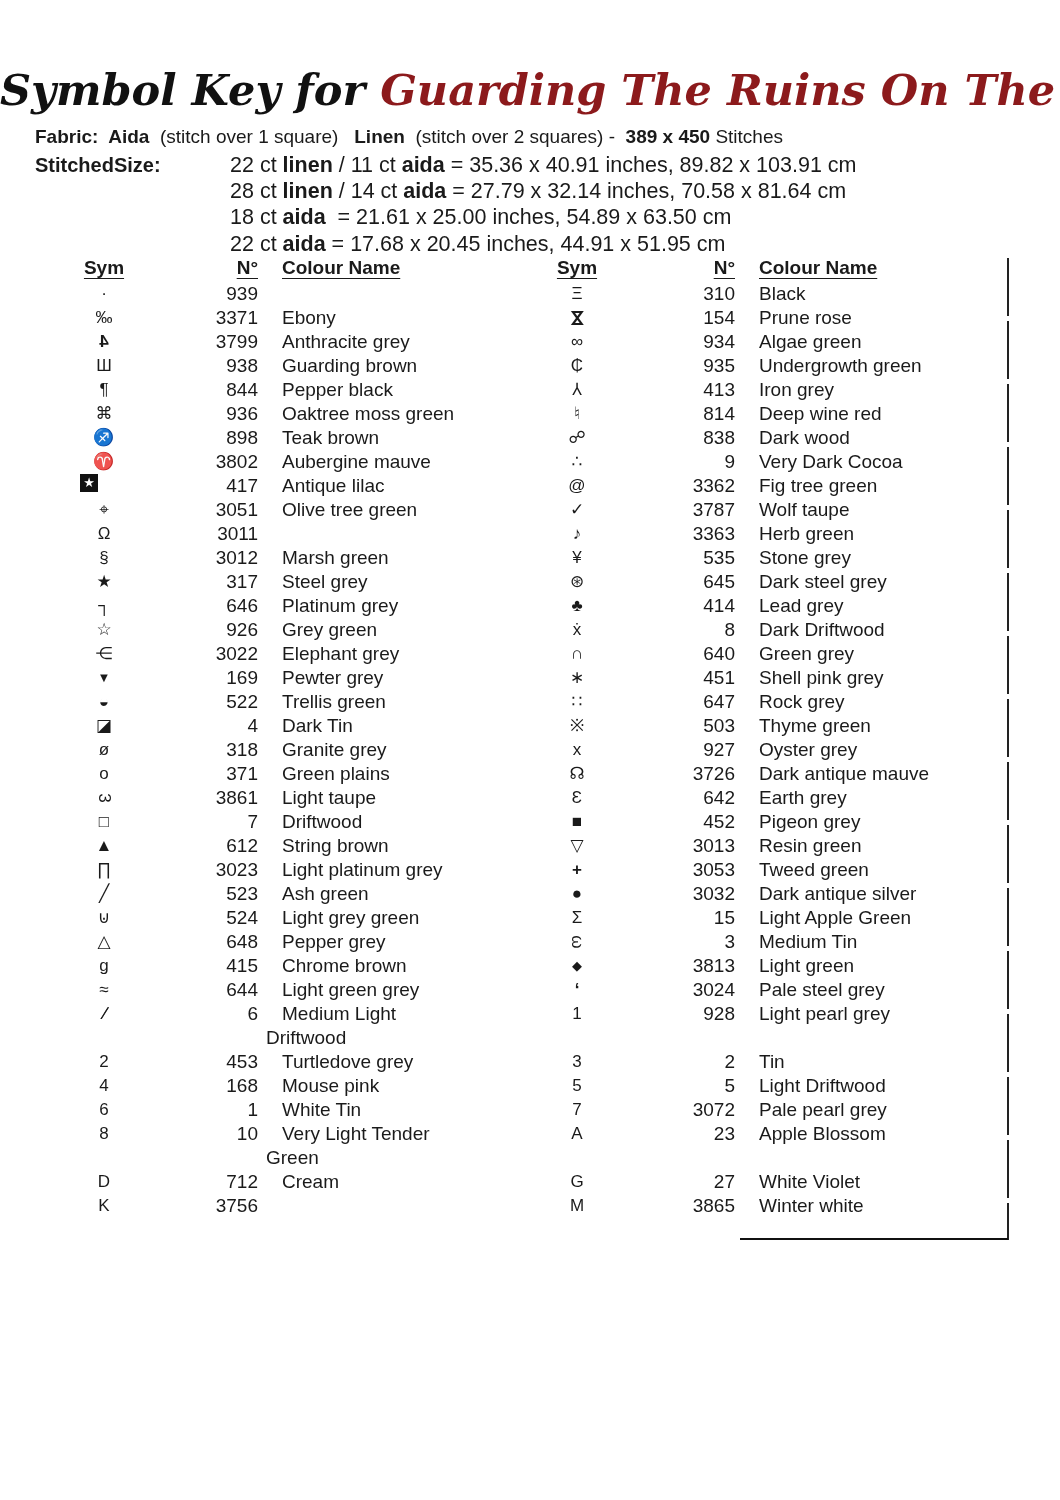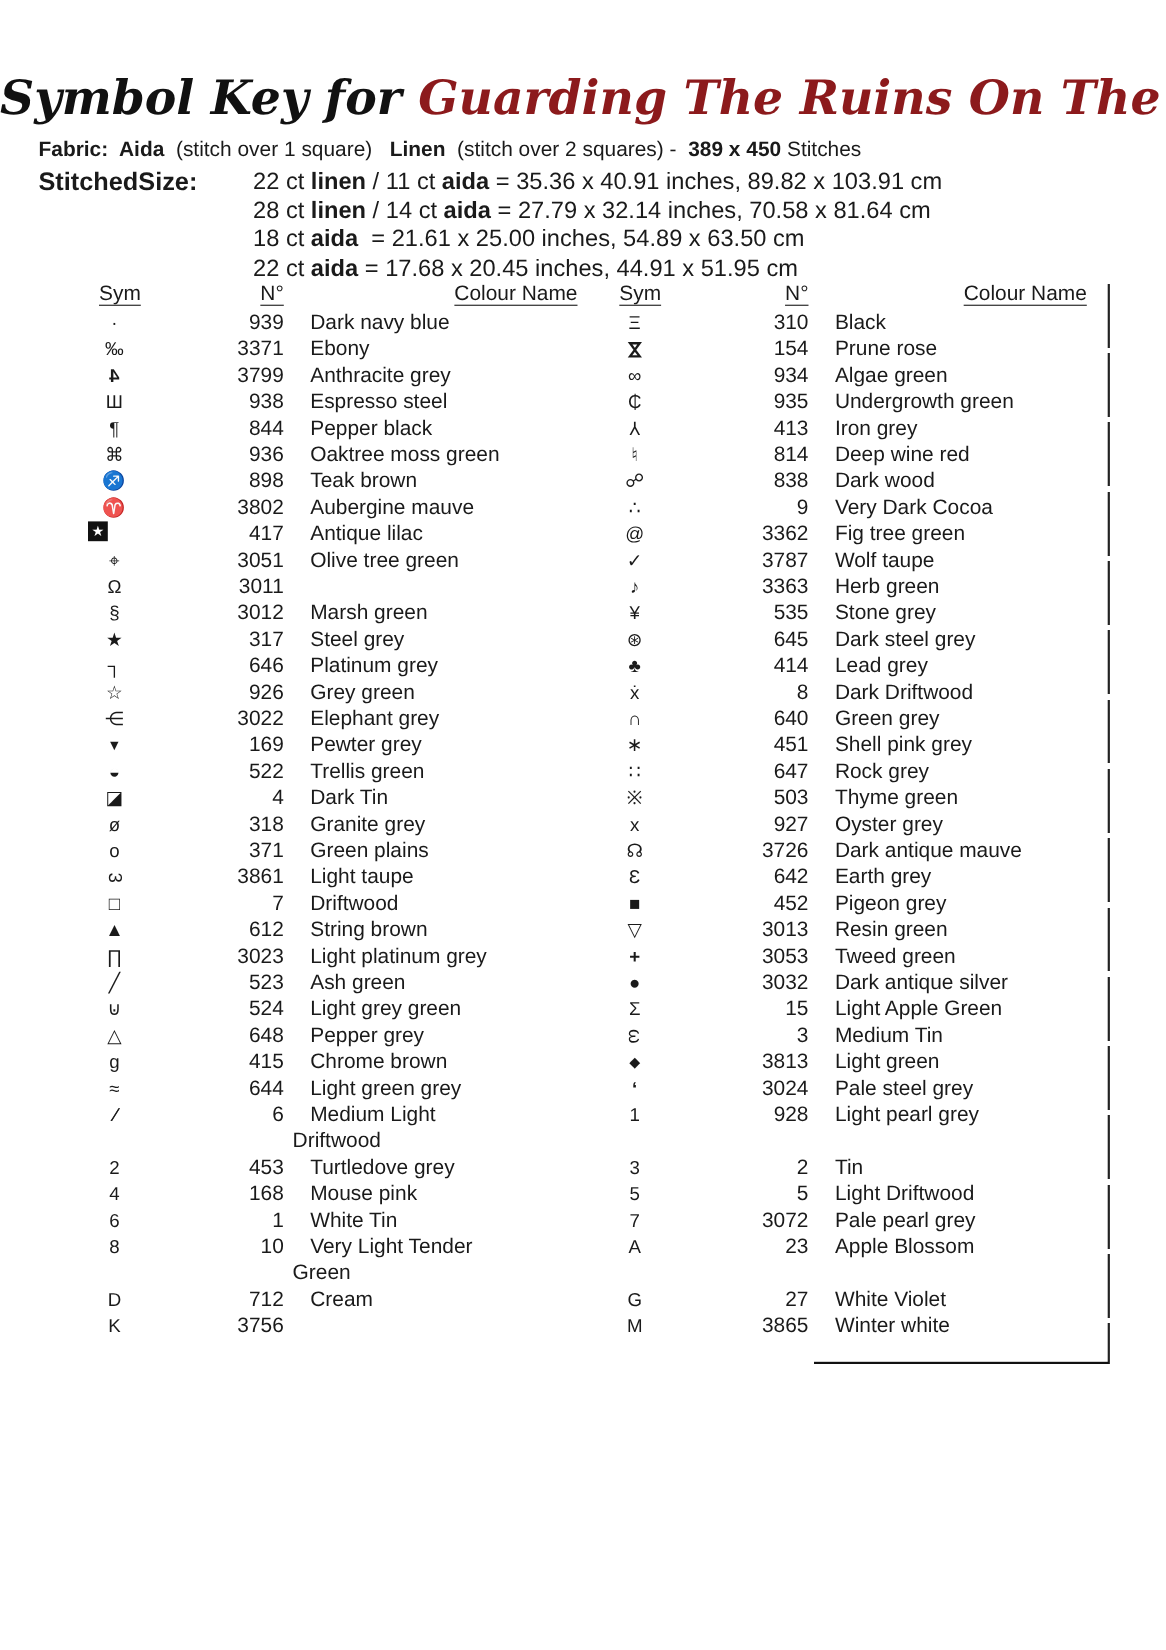--- a/index.html
+++ b/index.html
@@ -13,41 +13,41 @@
     text-align:center; font-family:"DejaVu Serif", serif;
     font-style:italic; font-weight:bold; font-size:43px; line-height:1.15;
     color:#111; white-space:pre;
   }
   .fabric {
     position:absolute; top:124px; left:35px; right:20px; margin:0;
     font-size:19px; line-height:26px; white-space:pre-wrap;
   }
   .ss-label {
     position:absolute; top:152px; left:35px;
-    font-size:23px; font-weight:bold; line-height:26px;
+    font-size:20px; font-weight:bold; line-height:26px;
   }
   .ss-lines {
     position:absolute; top:152px; left:230px; width:690px;
     text-align:left; font-size:21.5px; line-height:26.2px; white-space:pre-wrap;
   }
   .b { font-weight:bold; }
   .tbl { position:absolute; top:256px; }
   .tbl-left  { left:80px;  width:445px; }
   .tbl-right { left:553px; width:435px; }
   .krow { display:grid; height:24px; line-height:24px; font-size:19px; }
   .tbl-left  .krow { grid-template-columns:48px 130px auto; }
   .tbl-right .krow { grid-template-columns:48px 134px auto; }
   .krow.head { height:26px; }
   .krow.tall { height:48px; }
   .krow.spacer { height:24px; }
   .sym { text-align:center; font-size:17px; }
   .num { text-align:right; }
   .cname { padding-left:24px; white-space:nowrap; }
   .cname .l2 { margin-left:-16px; height:24px; line-height:24px; }
-  .h { font-weight:normal; text-decoration:underline; text-underline-offset:4px; font-size:19px;text-align:right; }
+  .h { font-weight:bold; text-decoration:underline; text-underline-offset:4px; font-size:19px; }
   .sym.h { font-size:19px; }
   
   .inv { background:#111; color:#fff; display:inline-block; width:18px; height:18px;
          line-height:18px; font-size:13px; vertical-align:-2px; }
   .rot90 { display:inline-block; transform:rotate(90deg); }
   .flipx { display:inline-block; transform:scaleX(-1); font-weight:bold; }
   .small { font-size:13px; }
   .bold { font-weight:bold; }
   .tight { letter-spacing:-3px; }
   .vrule {
@@ -71,36 +71,35 @@
   <div class="tbl tbl-left">
     <div class="krow head">
       <span class="sym h">Sym</span>
       <span class="num h">N°</span>
       <span class="cname h">Colour Name</span>
     </div>
     <div class="rows">
         <div class="krow">
           <span class="sym">·</span>
           <span class="num">939</span>
-          <div class="cname">Dark navy blue</div>
         </div>
         <div class="krow">
           <span class="sym">‰</span>
           <span class="num">3371</span>
           <div class="cname">Ebony</div>
         </div>
         <div class="krow">
           <span class="sym flipx">4</span>
           <span class="num">3799</span>
           <div class="cname">Anthracite grey</div>
         </div>
         <div class="krow">
           <span class="sym">Ш</span>
           <span class="num">938</span>
-          <div class="cname">Espresso steel</div>
+          <div class="cname">Guarding brown</div>
         </div>
         <div class="krow">
           <span class="sym">¶</span>
           <span class="num">844</span>
           <div class="cname">Pepper black</div>
         </div>
         <div class="krow">
           <span class="sym">⌘</span>
           <span class="num">936</span>
           <div class="cname">Oaktree moss green</div>

